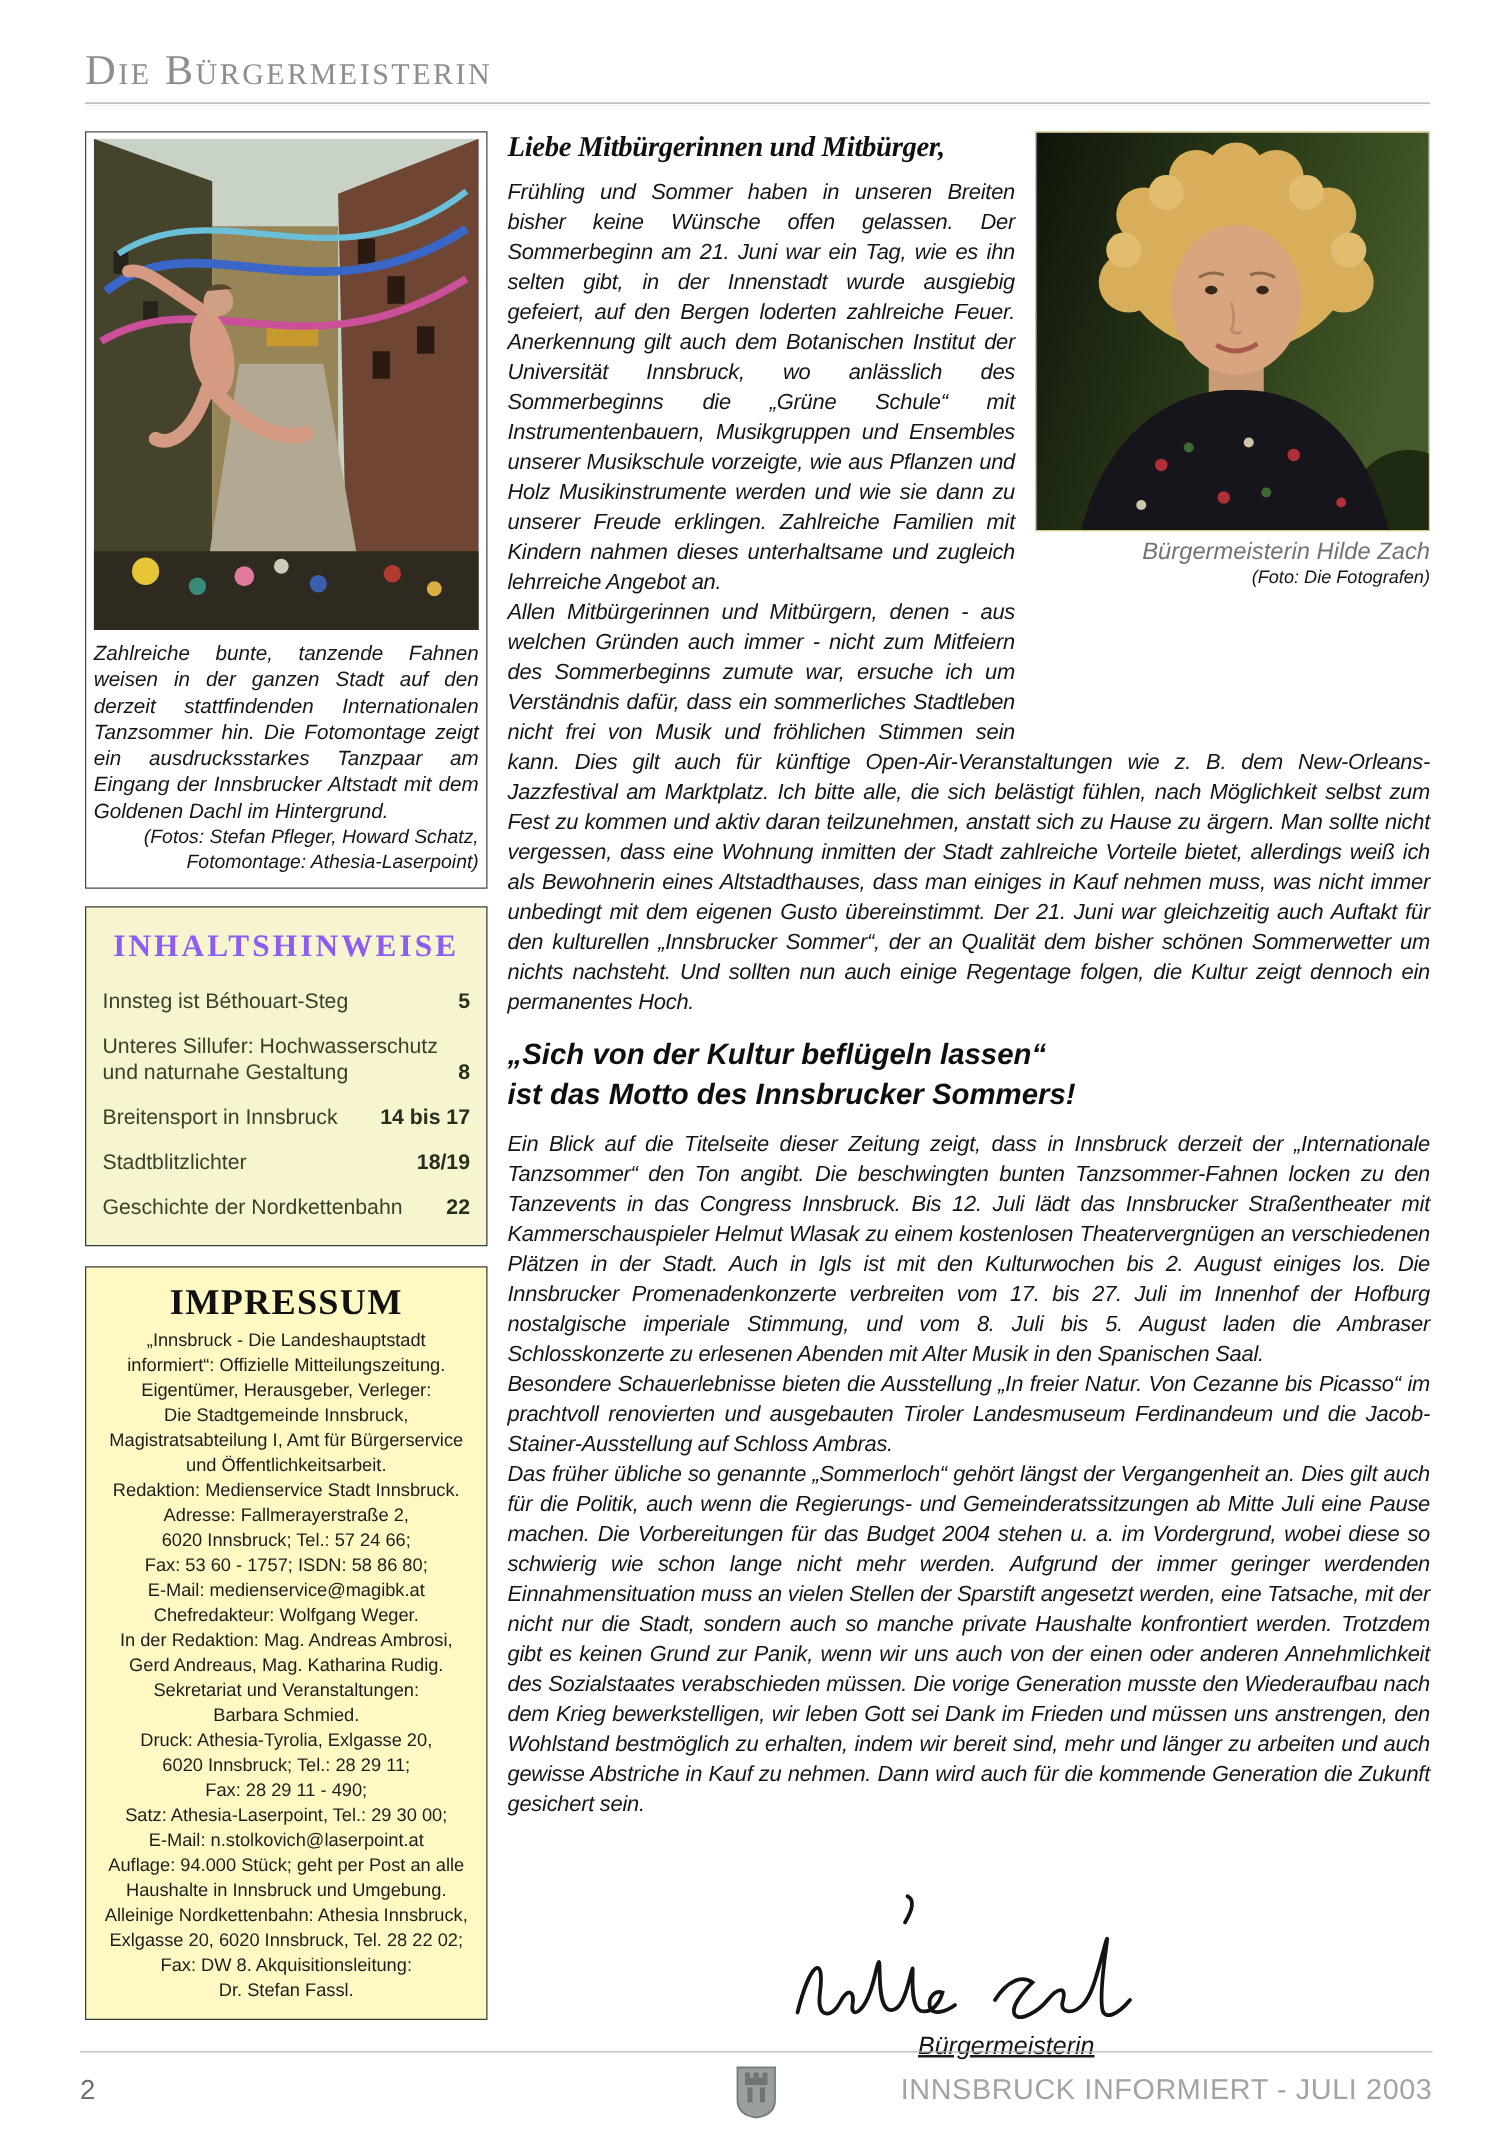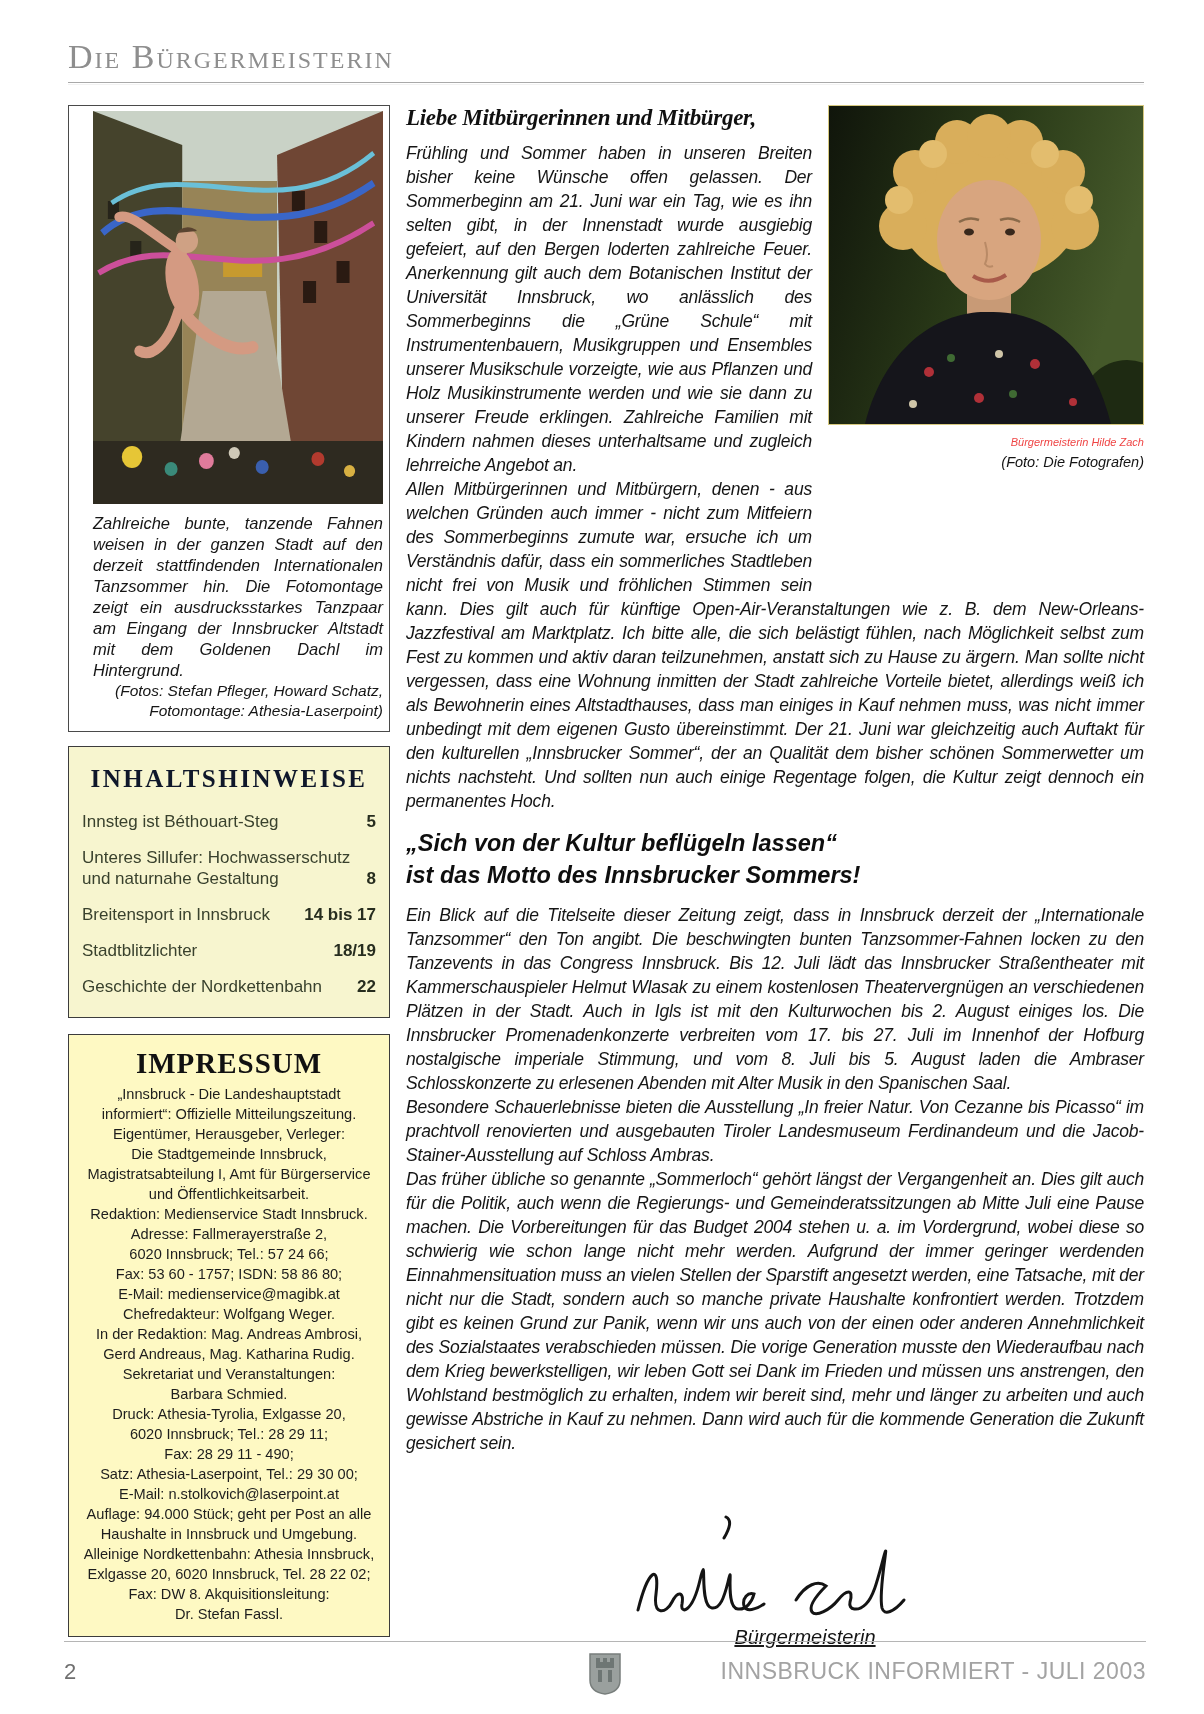--- a/index.html
+++ b/index.html
@@ -11,47 +11,47 @@
   .masthead{font-family:"Liberation Serif",serif;font-variant:small-caps;font-weight:normal;
     font-size:34px;color:#8e8e8e;letter-spacing:2px;margin:0 0 6px 0;}
   .masthead-rule{border:0;border-top:1px solid #a9a9a9;box-shadow:0 2px 0 rgba(0,0,0,.05);margin:0;}
 
   
   .content{display:flex;gap:16px;margin-top:22px;}
   .col-left{width:322px;flex:none;}
   .col-right{flex:1;min-width:0;}
 
   
-  .photo-box{border:1px solid #4a4a4a;padding:5px 6px 10px 24px;background:#fff;}
+  .photo-box{border:1px solid #4a4a4a;padding:5px 6px 10px 6px;background:#fff;}
   .dance-photo{display:block;width:100%;height:393px;}
   .photo-caption{font-style:italic;font-size:16.5px;line-height:21px;text-align:justify;margin-top:9px;color:#161616;}
   .photo-credit{font-style:italic;font-size:15.5px;line-height:20px;text-align:right;color:#161616;}
 
   
   .contents-box{margin-top:14px;background:#f7f5cf;border:1px solid #3c3c3c;padding:16px 13px 18px 13px;}
   .contents-title{font-family:"Liberation Serif",serif;font-weight:bold;font-size:25px;letter-spacing:2.5px;
-    text-align:center;color:#0f172a;margin:2px 0 18px 0;}
+    text-align:center;color:#8b5cf6;margin:2px 0 18px 0;}
   .contents-item{display:flex;justify-content:space-between;align-items:flex-end;margin-bottom:15px;}
   .contents-item:last-child{margin-bottom:2px;}
   .ci-label{font-size:17px;line-height:21px;color:#39412d;}
   .ci-page{font-size:17px;font-weight:bold;color:#272d1f;white-space:nowrap;}
 
   
   .impressum-box{margin-top:16px;border:1px solid #3c3c3c;padding:12px 4px 12px 4px;text-align:center;background:#fef9c3;}
   .impressum-title{font-family:"Liberation Serif",serif;font-weight:bold;font-size:29px;letter-spacing:1px;
     color:#111;margin:0 0 4px 0;}
   .impressum-line{font-size:14.6px;line-height:20px;color:#1d1d1d;}
 
   
   .letter{font-style:italic;}
   .salutation{font-family:"Liberation Serif",serif;font-style:italic;font-weight:bold;font-size:23px;
     letter-spacing:-0.3px;white-space:nowrap;margin:0 0 10px 0;color:#101010;}
   .portrait-fig{float:right;width:316px;margin:0 0 122px 16px;}
   .portrait-photo{display:block;width:314px;height:318px;border:1px solid #d6c87e;}
-  .portrait-caption{font-style:italic;font-size:11px;line-height:22px;text-align:right;margin-top:6px;color:#ef4444;}
+  .portrait-caption{font-style:italic;font-size:19px;line-height:22px;text-align:right;margin-top:6px;color:#737373;}
   .portrait-credit{font-style:italic;font-size:14.5px;line-height:18px;text-align:right;color:#141414;}
   .letter p{margin:0;font-size:17.5px;line-height:24px;text-align:justify;letter-spacing:-0.2px;color:#151515;}
   .subheading{font-weight:bold;font-size:23.5px;line-height:32px;margin:14px 0 12px 0;color:#0e0e0e;}
 
   
   .signature{position:absolute;top:1512px;left:610px;width:320px;text-align:center;text-decoration:underline;}
   .sig-svg{display:block;margin:0 auto;}
   .sig-role{font-style:italic;font-size:20px;color:#141414;padding-left:70px;margin-top:-6px;}
 
   

